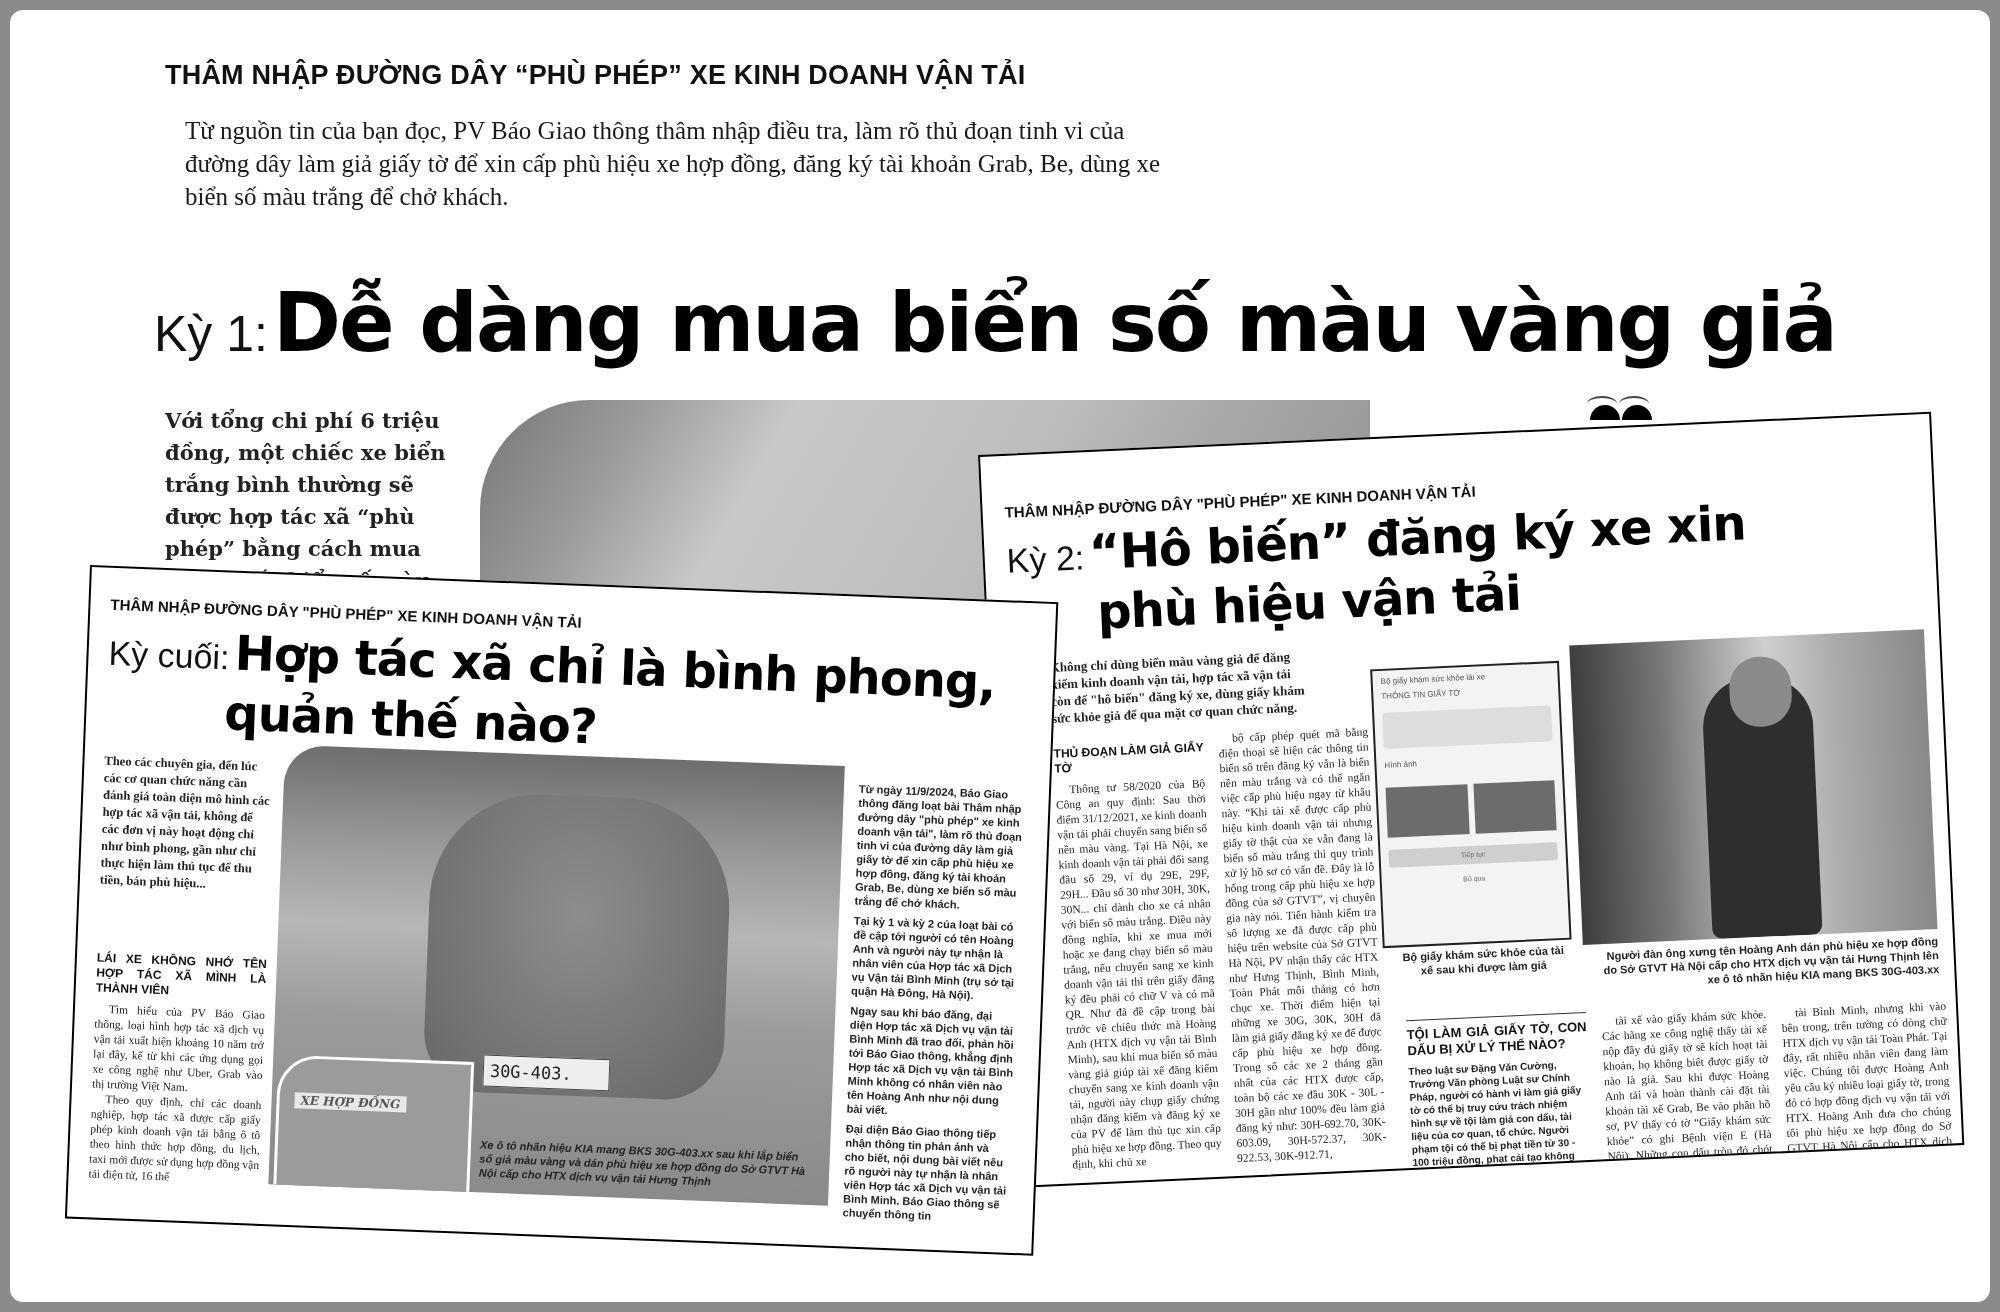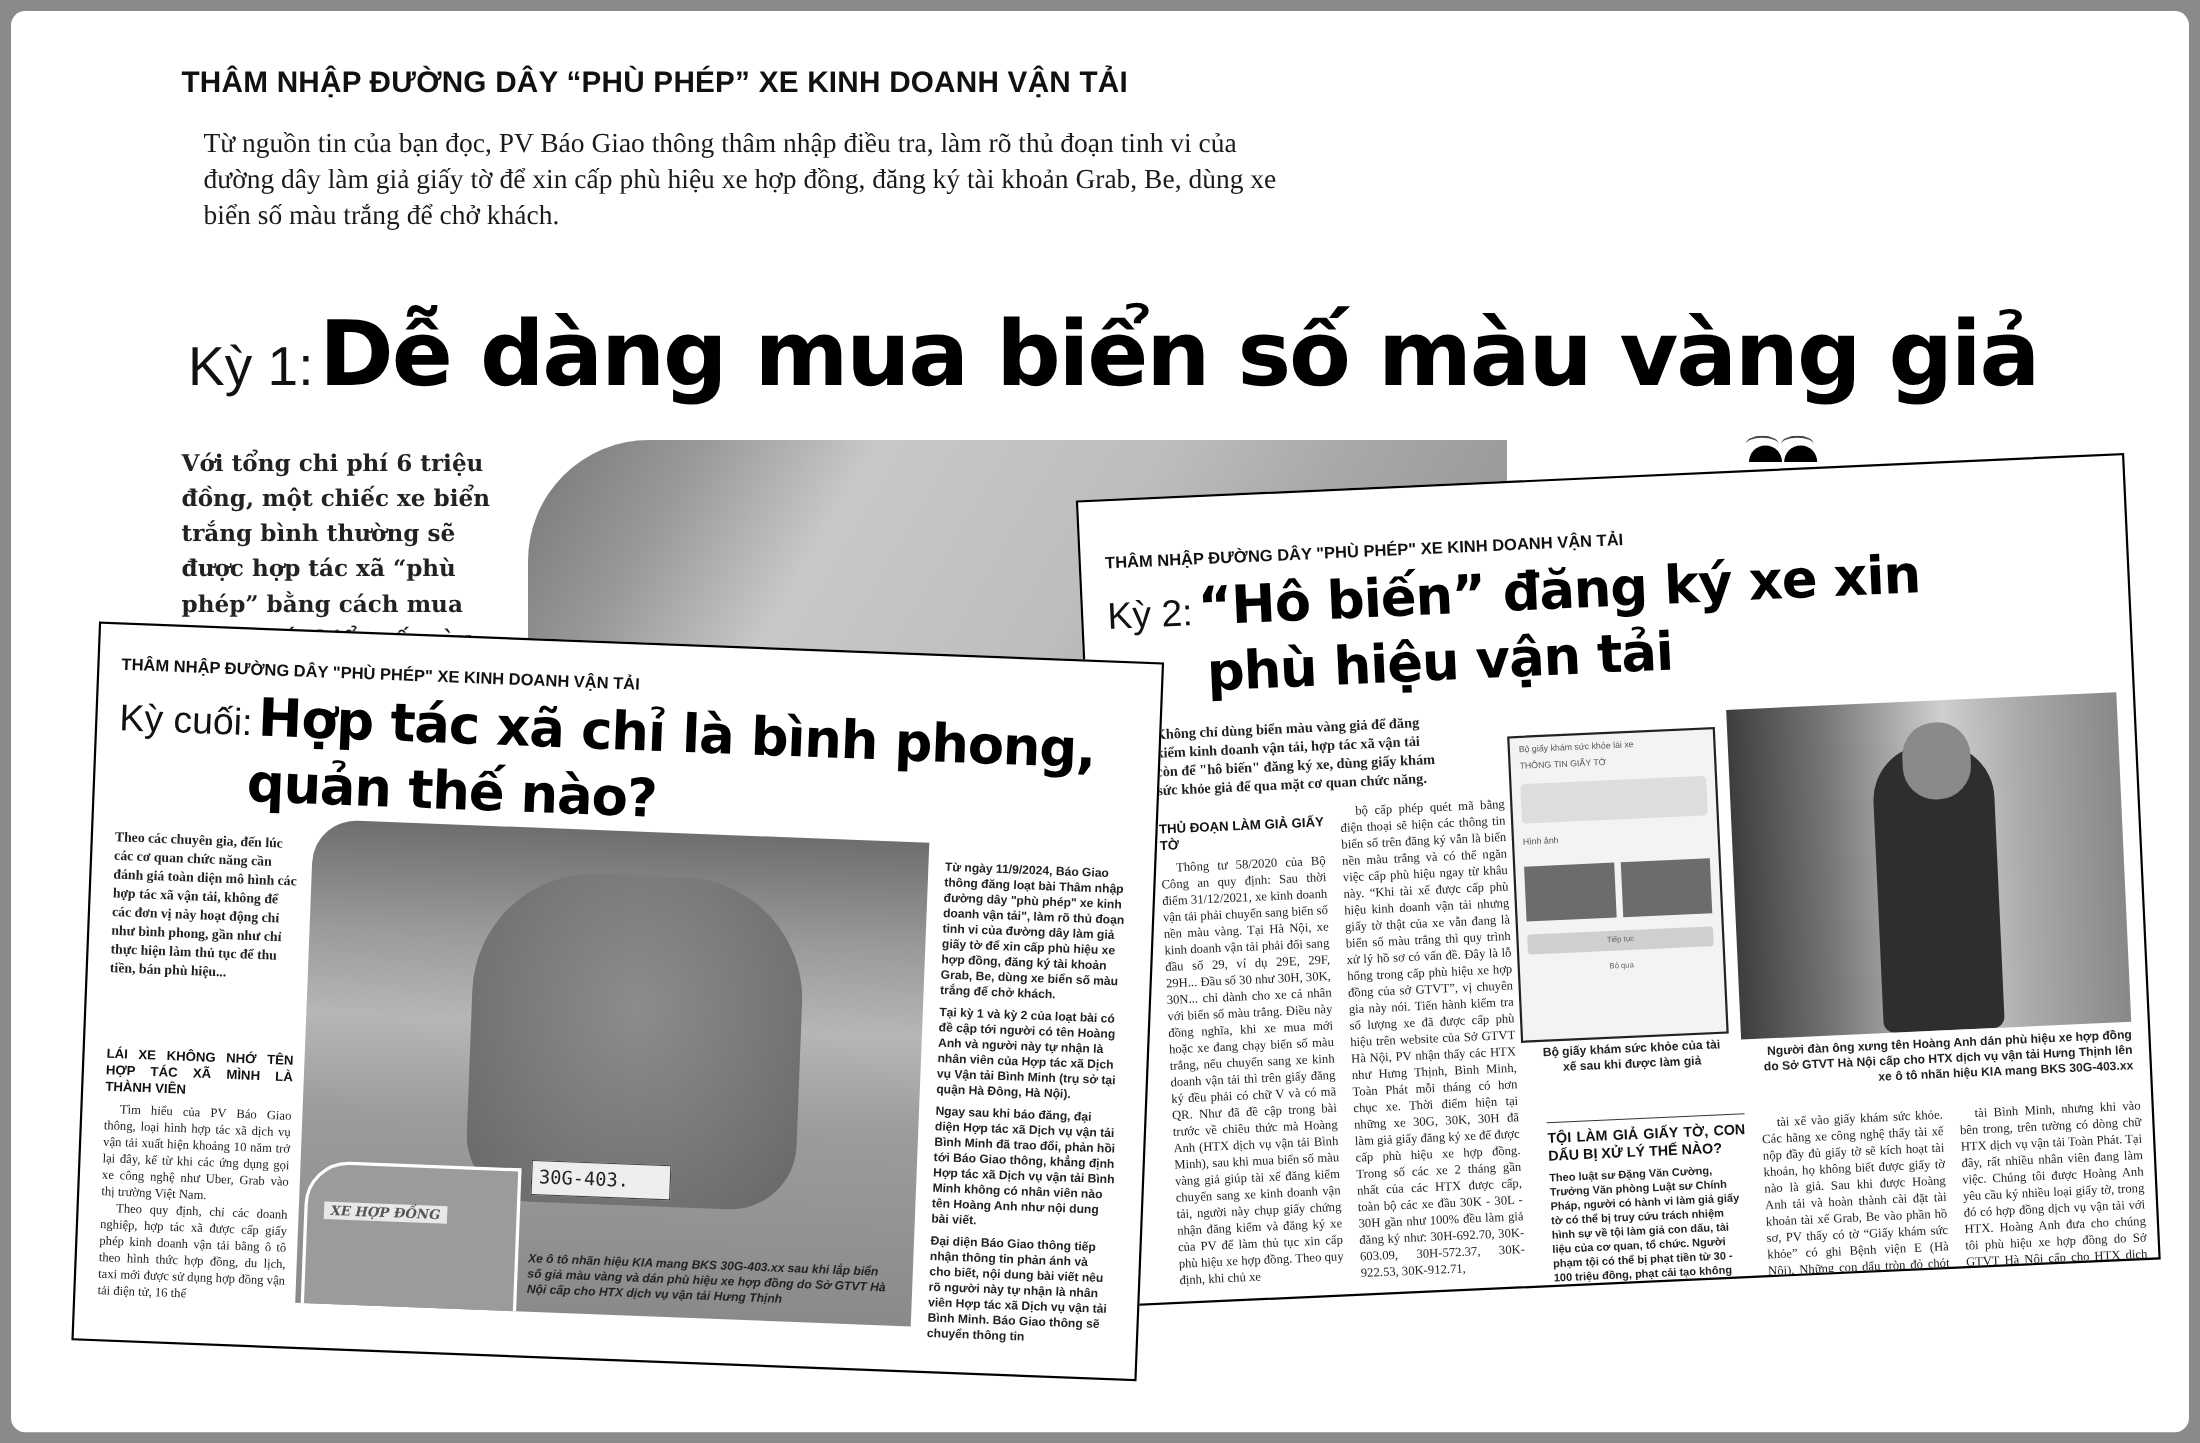--- a/index.html
+++ b/index.html
@@ -1,21 +1,21 @@
 <!DOCTYPE html>
 <html><head>
 <meta charset="utf-8">
 <style>
   html,body{margin:0;padding:0;}
   body{width:2000px;height:1312px;background:#8a8a8a;position:relative;overflow:hidden;font-family:"DejaVu Serif",serif;}
   .page{position:absolute;left:10px;top:10px;width:1980px;height:1292px;background:#fff;overflow:hidden;border-radius:13px;}
   .kicker{position:absolute;font-family:"Liberation Sans",sans-serif;font-weight:bold;color:#111;}
   .main-kicker{left:155px;top:50px;font-size:27px;letter-spacing:0.2px;}
   .main-sapo{position:absolute;left:155px;top:104px;width:1000px;font-family:"Liberation Serif",serif;font-size:25px;line-height:33px;color:#1a1a1a;margin-left:20px;}
-  .ky1{position:absolute;left:161px;top:265px;white-space:nowrap;}
+  .ky1{position:absolute;left:144px;top:265px;white-space:nowrap;}
   .ky-label{font-family:"Liberation Sans",sans-serif;font-weight:normal;color:#111;}
   .ky1 .ky-label{font-size:50px;}
   .ky1 .headline{font-family:"DejaVu Sans",sans-serif;font-weight:bold;font-size:82px;letter-spacing:-2px;color:#000;}
   .lead1{position:absolute;left:155px;top:395px;width:290px;font-family:"DejaVu Serif",serif;font-weight:bold;font-size:21px;line-height:32px;color:#222;}
   .photo1{position:absolute;left:470px;top:390px;width:890px;height:300px;border-top-left-radius:110px;background:linear-gradient(120deg,#777 0%,#999 15%,#c8c8c8 30%,#bdbdbd 55%,#a9a9a9 70%,#8d8d8d 100%);}
   .eyes{position:absolute;left:1578px;top:386px;width:70px;height:24px;}
   .eye{position:absolute;bottom:0;width:30px;height:15px;background:#000;border-radius:15px 15px 0 0;}
   .eye::before{content:"";position:absolute;left:-3px;top:-9px;width:30px;height:14px;border-top:2px solid #444;border-radius:50%;}
   
   .clip{position:absolute;background:#fff;border:2.5px solid #000;transform-origin:0 0;overflow:hidden;}

